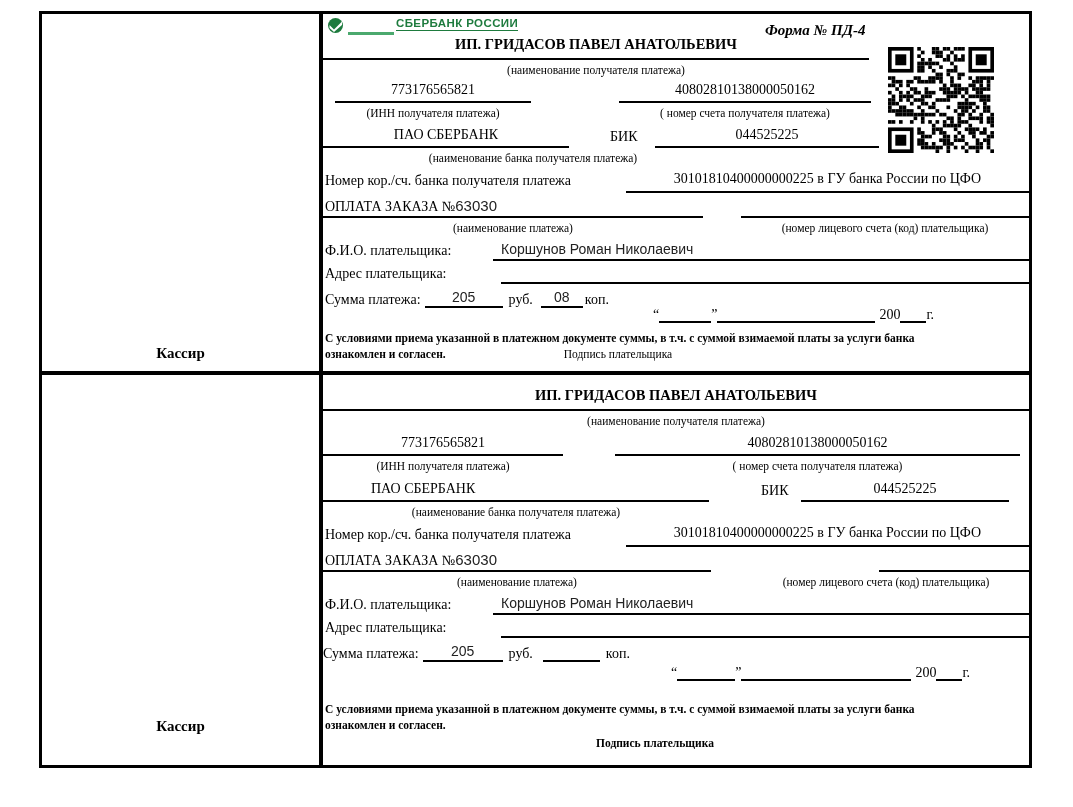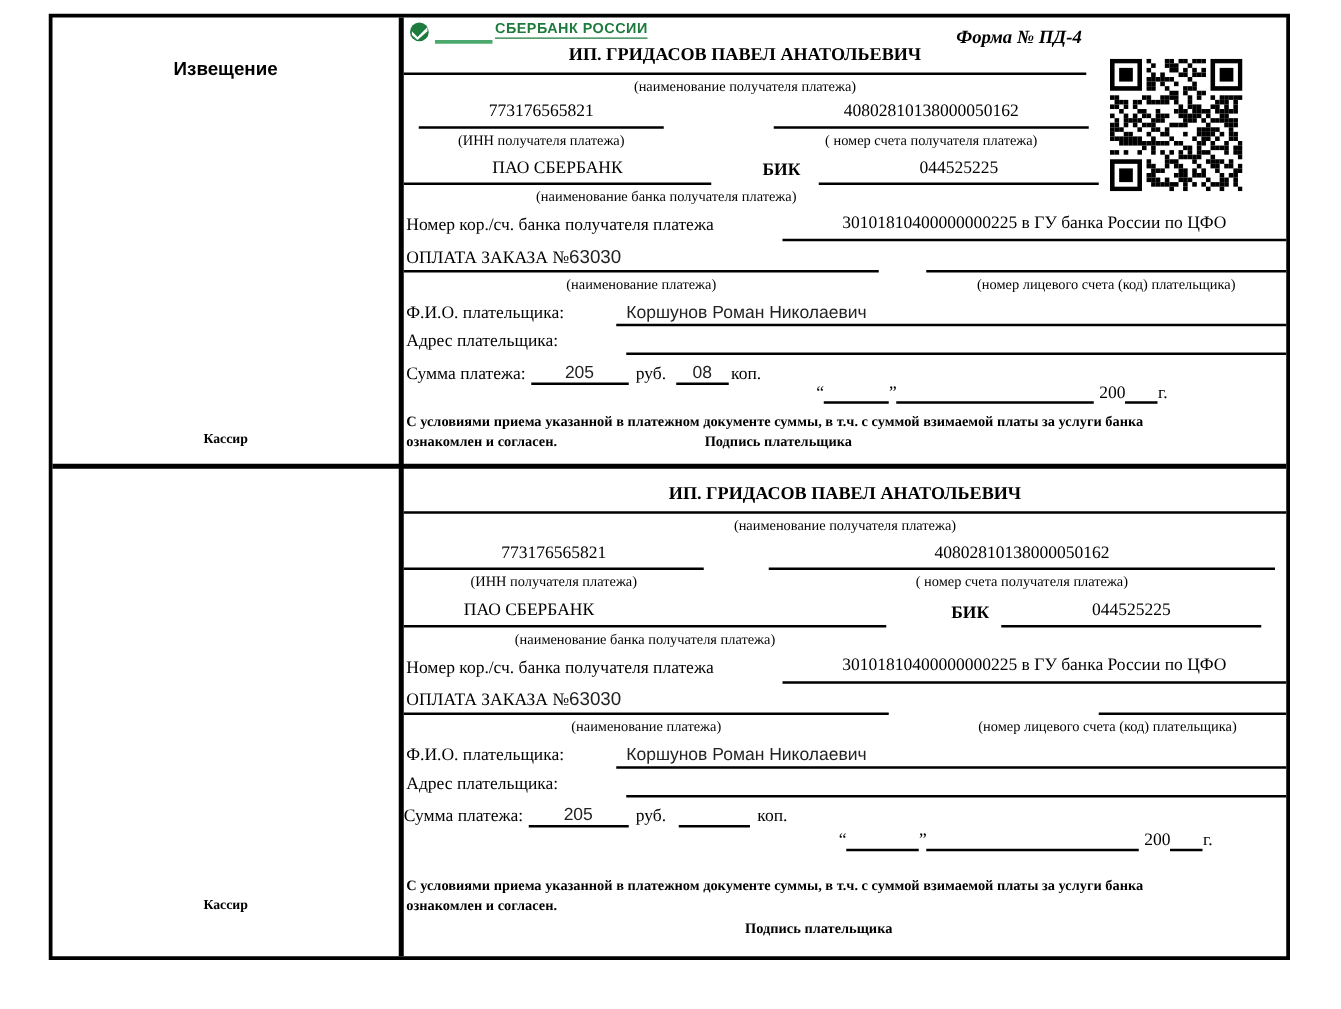--- a/index.html
+++ b/index.html
@@ -12,44 +12,43 @@
   .cell-r1{left:281px;top:0;right:0;height:357px;}
   .cell-l2{left:0;top:361px;width:277px;bottom:0;}
   .cell-r2{left:281px;top:361px;right:0;bottom:0;}
   .abs{position:absolute;}
   .ctr{text-align:center;}
   .ul{border-bottom:2px solid #000;box-sizing:border-box;}
   .cap{font-size:11.5px;white-space:nowrap;}
   .lbl{font-size:14px;white-space:nowrap;}
   .val{font-size:14px;white-space:nowrap;}
   .sans{font-family:"Liberation Sans",sans-serif;color:#222;}
-  .bold{font-weight:bold;}
+  .bold{font-weight:normal;}
   .title{font-size:14.5px;font-weight:bold;white-space:nowrap;}
   .section-label-sans{font-family:"Liberation Sans",sans-serif;font-weight:bold;font-size:15px;}
-  .section-label-serif{font-weight:bold;font-size:11px;}
+  .section-label-serif{font-weight:bold;font-size:15px;}
   .forma{font-size:15px;font-weight:bold;font-style:italic;white-space:nowrap;}
   .terms{font-size:11.5px;font-weight:bold;line-height:1.4;}
   .flexrow{display:flex;align-items:flex-end;}
   .ubox{border-bottom:2px solid #000;box-sizing:border-box;text-align:center;height:19px;}
   .dline{border-bottom:2px solid #000;box-sizing:border-box;height:16px;display:inline-block;}
   .logo{display:flex;align-items:flex-start;gap:4px;}
   .logo-text{color:#1e7b3e;font-family:"Liberation Sans",sans-serif;font-weight:bold;font-size:11.5px;letter-spacing:.4px;border-bottom:1.5px solid #1e7b3e;padding-bottom:1px;white-space:nowrap;margin-left:48px;}
   .logo-sub{width:46px;height:3px;background:#2c9a55;margin-top:1px;opacity:.85;}
   .qr{width:106px;height:106px;}
   .nw{white-space:nowrap;}
 </style>
 </head>
 <body>
 
 <div class="tbl">
   <div class="vdiv"></div>
   <div class="hdiv"></div>
 
   <div class="cell cell-l1">
-    <div class="abs ctr section-label-sans" style="left:0;right:0;top:33px;">Извещение</div>
     <div class="abs ctr section-label-serif" style="left:0;right:0;top:331px;">Кассир</div>
   </div>
 
   <div class="cell cell-r1">
     <div class="abs logo" style="left:4px;top:3px;">
       <svg width="17" height="17" viewBox="0 0 17 17">
         <circle cx="8.5" cy="8.5" r="7.5" fill="#1e7b3e"></circle>
         <path d="M2.5 8 L7 12.5 L15 4.5 L15 8 L7 15 L2.5 11 Z" fill="#fff"></path>
       </svg>
       <div>

